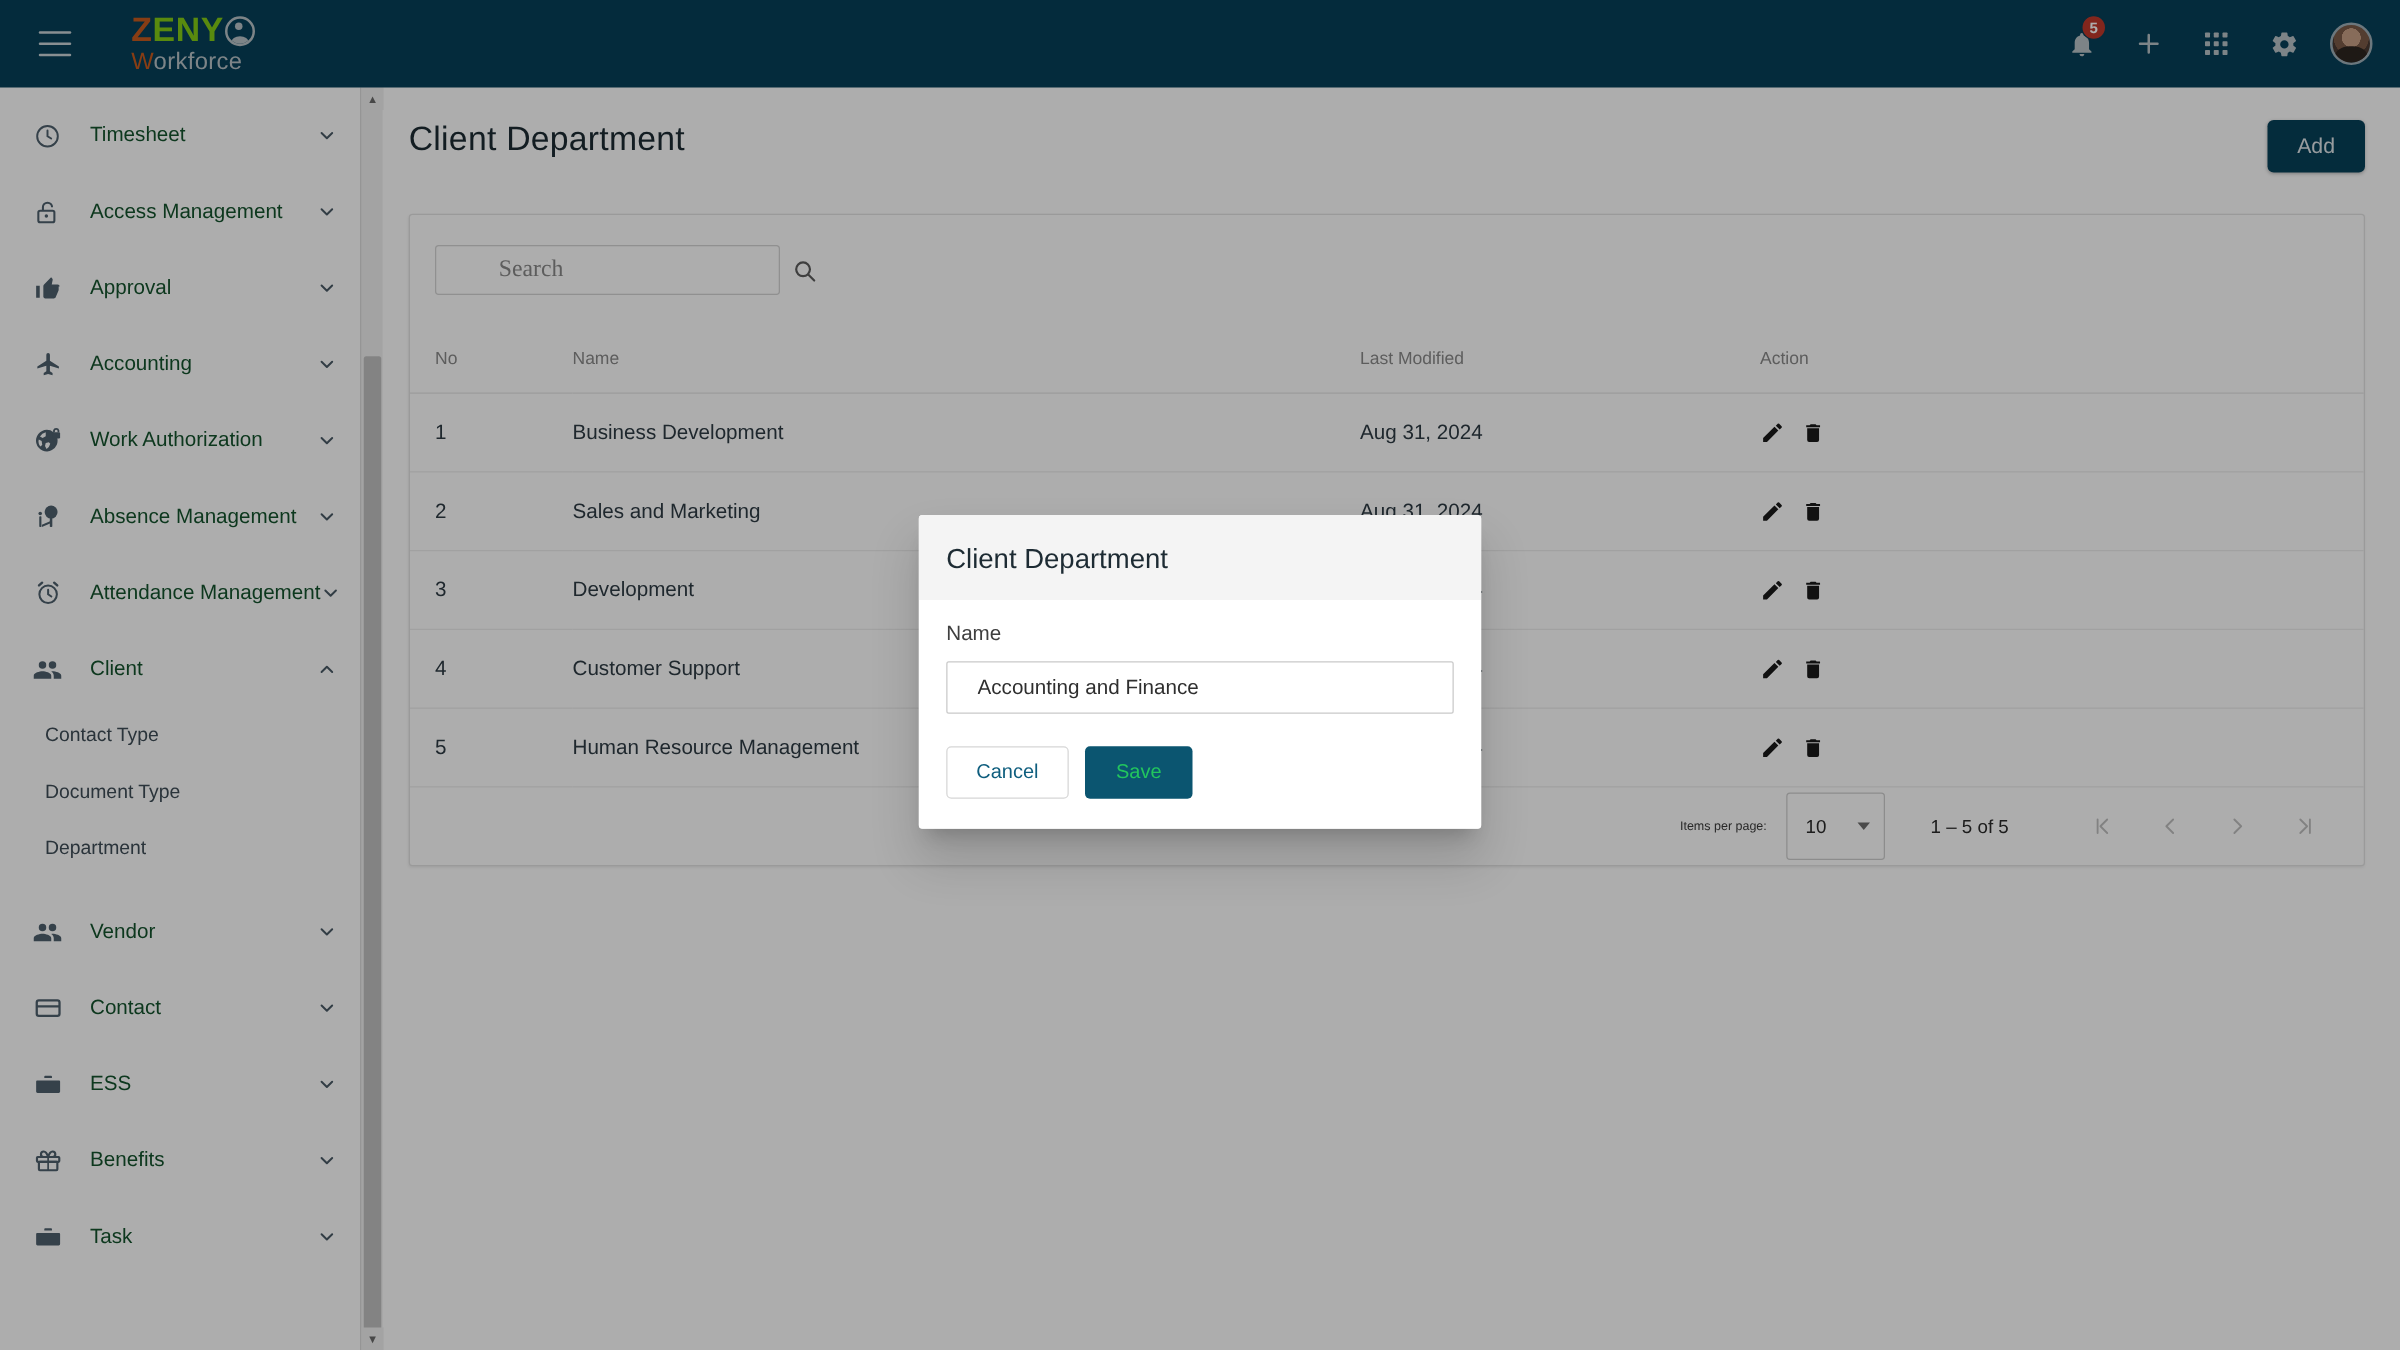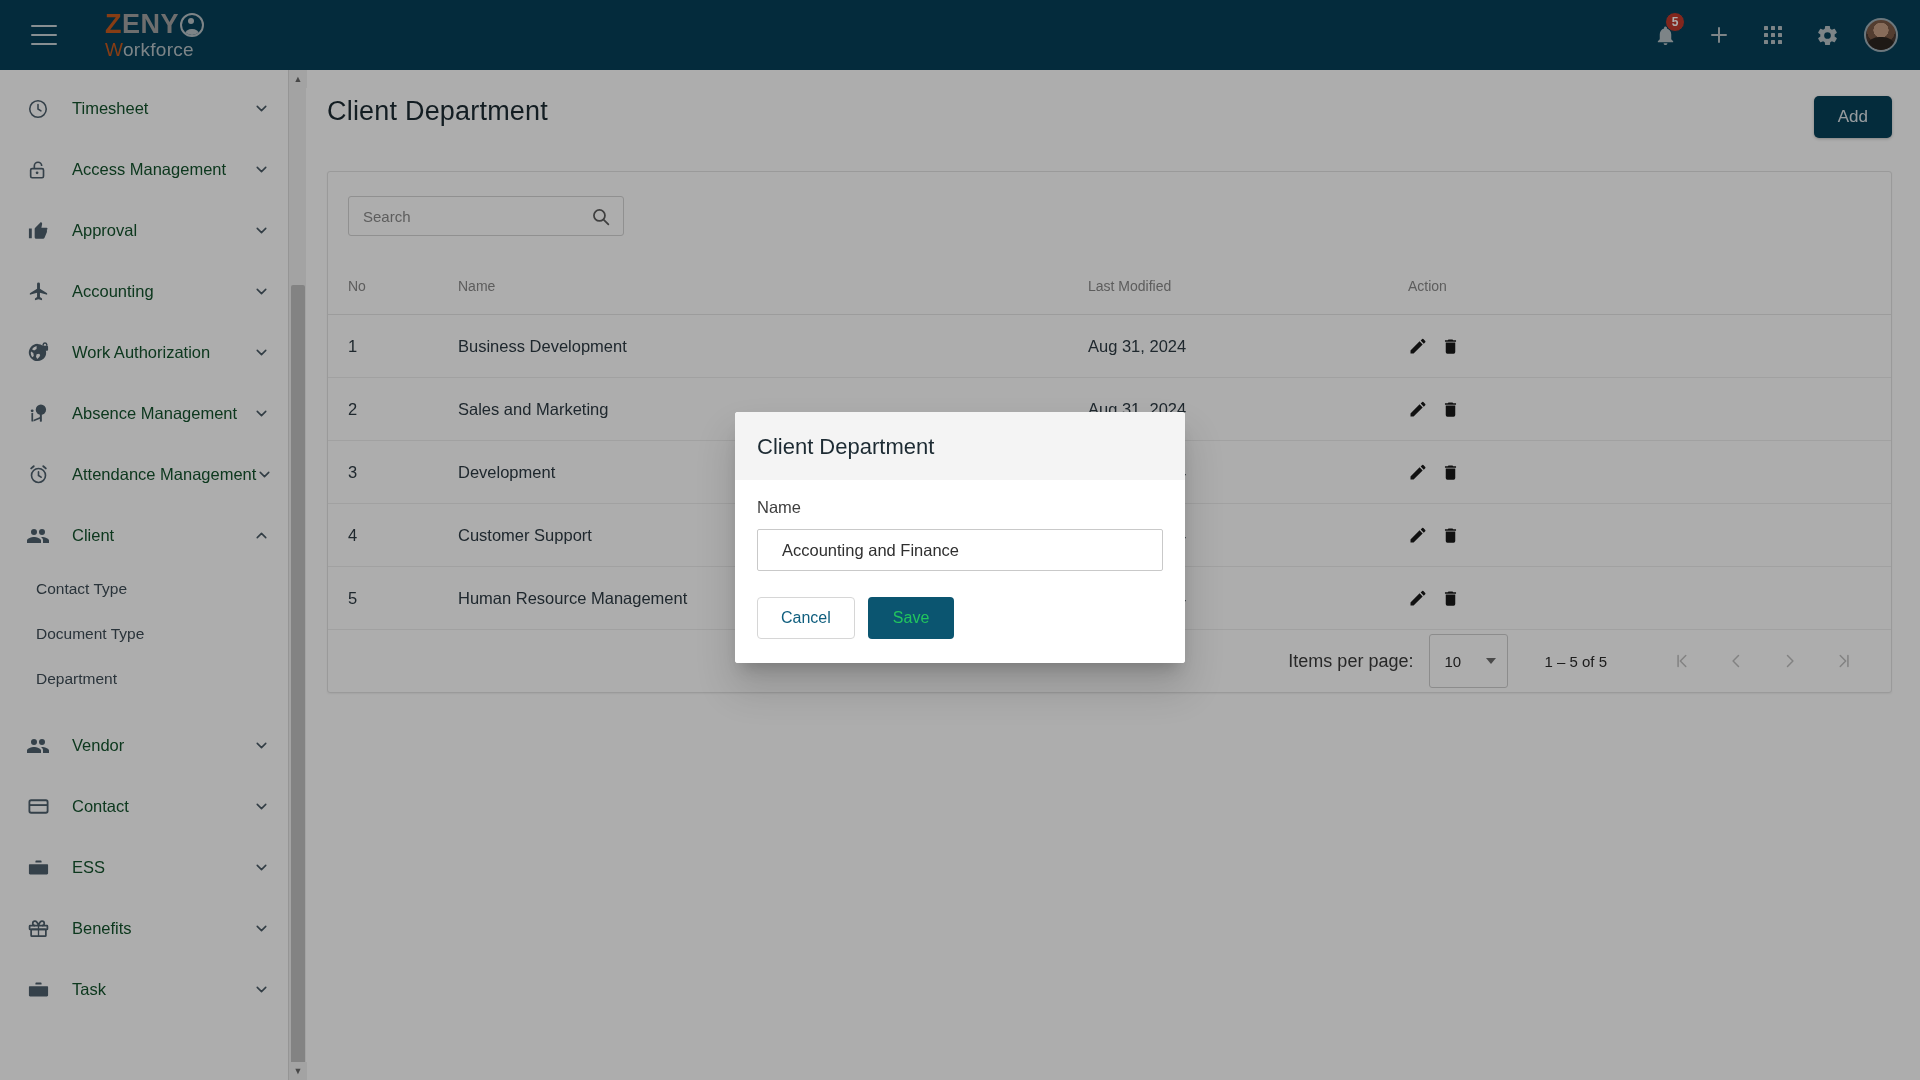--- a/index.html
+++ b/index.html
@@ -25,21 +25,21 @@
     cursor: pointer;
   }
   .hamburger i { display: block; height: 2px; background: #c9d3d8; border-radius: 1px; }
 
   .logo { margin-left: 48px; line-height: 1; user-select: none; }
   .logo-top {
     font-size: 27px; font-weight: 700; letter-spacing: 0.5px;
     display: flex; align-items: center;
   }
   .logo-z { color: #c85a1e; }
-  .logo-eny { color: #a3a3a3; }
+  .logo-eny { color: #84cc16; }
   .logo-mark {
     width: 24px; height: 24px; border-radius: 50%;
     border: 2.5px solid #b9c3c8; margin-left: 1px;
     position: relative; overflow: hidden; flex: 0 0 auto;
   }
   .logo-mark::before {
     content: ""; position: absolute; top: 3.5px; left: 6px;
     width: 6px; height: 6px; border-radius: 50%; background: #b9c3c8;
   }
   .logo-mark::after {
@@ -140,22 +140,22 @@
     margin: 33px 28px 0 20px; background: #fff;
     border: 1px solid #e3e3e3; border-radius: 3px;
     box-shadow: 0 1px 2px rgba(0,0,0,.06);
   }
   .search-wrap { padding: 24px 0 22px 20px; }
   .search-box {
     width: 276px; height: 40px; border: 1px solid #d4d4d4; border-radius: 3px;
     display: flex; align-items: center; padding: 0 12px 0 14px; background: #fff;
   }
   .search-box input {
-    flex: 1; border: none; outline: none; font-size: 15px; color: #3b3b3b;
-    font-family: Liberation Sans, sans-serif; background: transparent;
+    flex: 1; border: none; outline: none; font-size: 19px; color: #3b3b3b;
+    font-family: Liberation Serif, serif; background: transparent; margin-left: 36px;
   }
   .search-box input::placeholder { color: #8a8a8a; }
   .search-ico { color: #5e5e5e; display: flex; }
 
   table { width: 100%; border-collapse: collapse; table-layout: fixed; }
   thead th {
     text-align: left; font-size: 14px; font-weight: 400; color: #8a8a8a;
     padding: 20px 0 20px 0; border-bottom: 1px solid #e6e6e6;
   }
   tbody td {
@@ -166,21 +166,21 @@
   .col-name { width: 630px; }
   .col-mod { width: 320px; }
   .col-act { width: auto; }
   .act-cell { display: flex; align-items: center; gap: 13px; }
   .act-btn { cursor: pointer; display: flex; color: #1a1a1a; }
 
   .paginator {
     display: flex; align-items: center; justify-content: flex-end;
     padding: 10px 20px 10px 0; height: 62px; gap: 0;
   }
-  .pg-label { font-size: 18px; color: #3c3c3c; margin-right: 16px; }
+  .pg-label { font-size: 10px; color: #3c3c3c; margin-right: 16px; }
   .pg-select {
     width: 79px; height: 54px; border: 1px solid #cfcfcf; border-radius: 3px;
     display: flex; align-items: center; justify-content: space-between;
     padding: 0 11px 0 14px; font-size: 15px; color: #2b2b2b; cursor: pointer;
     margin-right: 36px;
   }
   .pg-select .tri {
     width: 0; height: 0; border-left: 5px solid transparent;
     border-right: 5px solid transparent; border-top: 6px solid #6d6d6d;
   }

